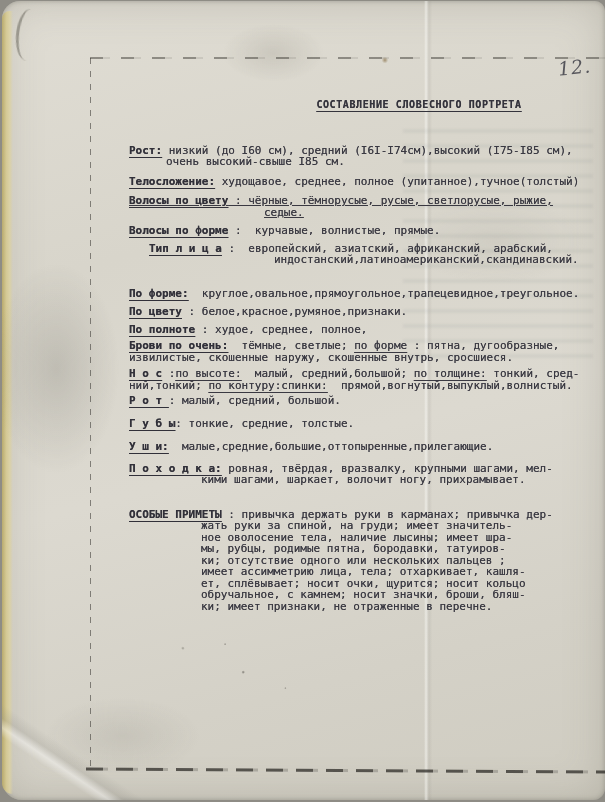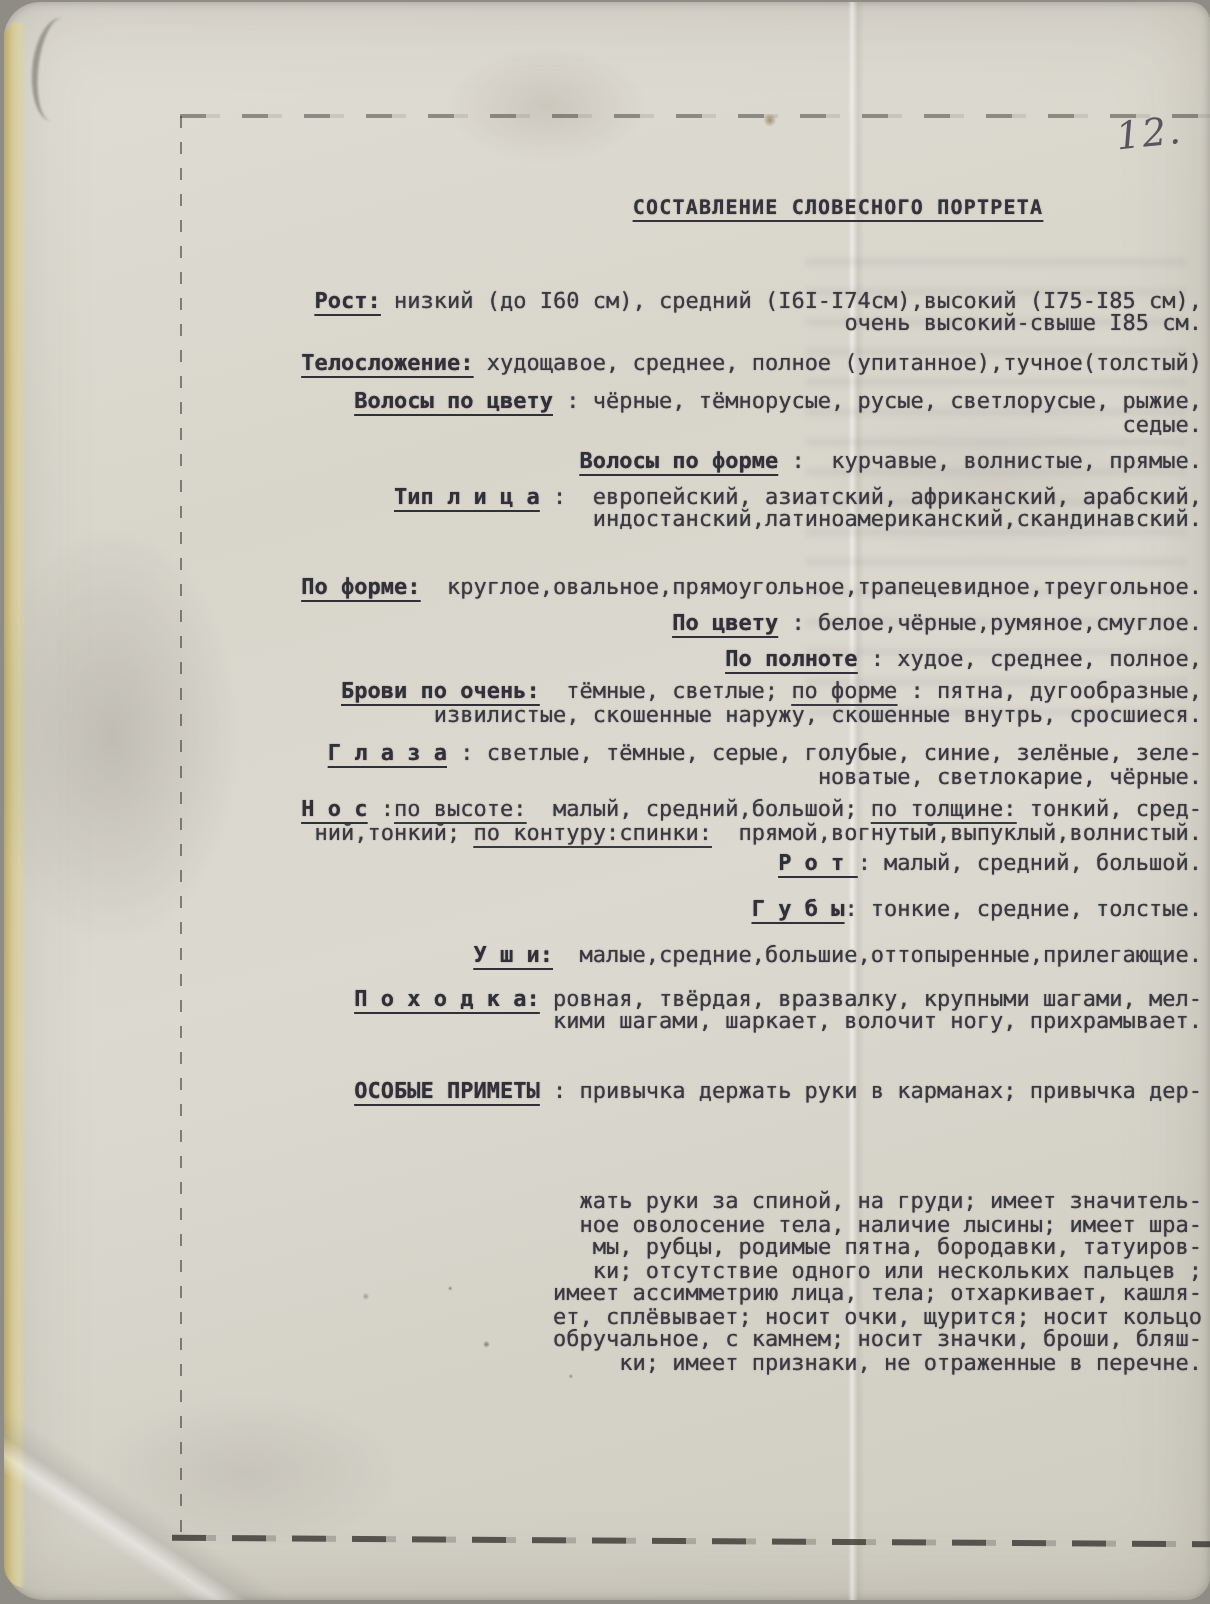--- a/index.html
+++ b/index.html
@@ -77,21 +77,21 @@
   }
   .title{
     white-space:nowrap;margin-left:108px;
     font-weight:bold;font-size:10px;letter-spacing:.6px;
     text-decoration:underline;text-underline-offset:3px;text-decoration-thickness:1px;
     color:#34333c;
     text-align:center;
   }
   #entries{margin-top:34px;}
   .entry{margin:0;}
-  .line{white-space:pre;text-align:right;}
+  .line{white-space:pre;}
   .u{
     text-decoration:underline;text-underline-offset:2.5px;text-decoration-thickness:1px;
   }
   .b{font-weight:bold;color:#313039;}
 </style>
 </head>
 <body>
 
 <div class="paper">
   <div class="edge-strip"></div>
@@ -109,68 +109,64 @@
   <div class="content">
     <div class="title">СОСТАВЛЕНИЕ СЛОВЕСНОГО ПОРТРЕТА</div>
     <div id="entries">
         <div class="entry" style="margin-top: 0px;">
           <div class="line"><span class="u b">Рост:</span><span> низкий (до I60 см), средний (I6I-I74см),высокий (I75-I85 см),</span></div>
           <div class="line" style="padding-left: 37px;"><span>очень высокий-свыше I85 см.</span></div>
         </div>
         <div class="entry" style="margin-top: 8px;">
           <div class="line"><span class="u b">Телосложение:</span><span> худощавое, среднее, полное (упитанное),тучное(толстый)</span></div>
         </div>
-        <div class="entry" style="margin-top: 8px;">
+        <div class="entry" style="margin-top: 8px; text-decoration: underline;">
           <div class="line"><span class="u b">Волосы по цвету</span><span> : чёрные, тёмнорусые, русые, светлорусые, рыжие,</span></div>
           <div class="line" style="padding-left: 135px;"><span>седые.</span></div>
         </div>
         <div class="entry" style="margin-top: 7px;">
           <div class="line"><span class="u b">Волосы по форме</span><span> :  курчавые, волнистые, прямые.</span></div>
         </div>
         <div class="entry" style="margin-top: 6px; margin-left: 20px;">
           <div class="line"><span class="u b">Тип л и ц а</span><span> :  европейский, азиатский, африканский, арабский,</span></div>
           <div class="line" style="padding-left: 125px;"><span>индостанский,латиноамериканский,скандинавский.</span></div>
         </div>
         <div class="entry" style="margin-top: 22px;">
           <div class="line"><span class="u b">По форме:</span><span>  круглое,овальное,прямоугольное,трапецевидное,треугольное.</span></div>
         </div>
         <div class="entry" style="margin-top: 7px;">
-          <div class="line"><span class="u b">По цвету</span><span> : белое,чёрные,румяное,смуглое.</span></div>
+          <div class="line"><span class="u b">По цвету</span><span> : белое,красное,румяное,признаки.</span></div>
         </div>
         <div class="entry" style="margin-top: 6px;">
           <div class="line"><span class="u b">По полноте</span><span> : худое, среднее, полное,</span></div>
         </div>
         <div class="entry" style="margin-top: 5px;">
           <div class="line"><span class="u b">Брови по очень:</span><span>  тёмные, светлые; </span><span class="u">по форме</span><span> : пятна, дугообразные,</span></div>
           <div class="line"><span>извилистые, скошенные наружу, скошенные внутрь, сросшиеся.</span></div>
-        </div>
-        <div class="entry" style="margin-top: 8px;">
-          <div class="line"><span class="u b">Г л а з а</span><span> : светлые, тёмные, серые, голубые, синие, зелёные, зеле-</span></div>
-          <div class="line" style="padding-left: 72px;"><span>новатые, светлокарие, чёрные.</span></div>
         </div>
         <div class="entry" style="margin-top: 5px;">
           <div class="line"><span class="u b">Н о с</span><span> :</span><span class="u">по высоте:</span><span>  малый, средний,большой; </span><span class="u">по толщине:</span><span> тонкий, сред-</span></div>
           <div class="line"><span>ний,тонкий; </span><span class="u">по контуру:спинки:</span><span>  прямой,вогнутый,выпуклый,волнистый.</span></div>
         </div>
         <div class="entry" style="margin-top: 4px;">
           <div class="line"><span class="u b">Р о т </span><span>: малый, средний, большой.</span></div>
         </div>
         <div class="entry" style="margin-top: 11px;">
           <div class="line"><span class="u b">Г у б ы</span><span>: тонкие, средние, толстые.</span></div>
         </div>
         <div class="entry" style="margin-top: 12px;">
           <div class="line"><span class="u b">У ш и:</span><span>  малые,средние,большие,оттопыренные,прилегающие.</span></div>
         </div>
         <div class="entry" style="margin-top: 10px;">
           <div class="line"><span class="u b">П о х о д к а:</span><span> ровная, твёрдая, вразвалку, крупными шагами, мел-</span></div>
           <div class="line" style="padding-left: 72px;"><span>кими шагами, шаркает, волочит ногу, прихрамывает.</span></div>
         </div>
         <div class="entry" style="margin-top: 23px;">
           <div class="line"><span class="u b">ОСОБЫЕ ПРИМЕТЫ</span><span> : привычка держать руки в карманах; привычка дер-</span></div>
-          <div class="line" style="padding-left: 72px; margin-top: 44px;"><span>жать руки за спиной, на груди; имеет значитель-</span></div>
+          <div class="line" style="padding-left: 72px;"><span>жать руки за спиной, на груди; имеет значитель-</span></div>
           <div class="line" style="padding-left: 72px;"><span>ное оволосение тела, наличие лысины; имеет шра-</span></div>
           <div class="line" style="padding-left: 72px;"><span>мы, рубцы, родимые пятна, бородавки, татуиров-</span></div>
           <div class="line" style="padding-left: 72px;"><span>ки; отсутствие одного или нескольких пальцев ;</span></div>
           <div class="line" style="padding-left: 72px;"><span>имеет ассимметрию лица, тела; отхаркивает, кашля-</span></div>
           <div class="line" style="padding-left: 72px;"><span>ет, сплёвывает; носит очки, щурится; носит кольцо</span></div>
           <div class="line" style="padding-left: 72px;"><span>обручальное, с камнем; носит значки, броши, бляш-</span></div>
           <div class="line" style="padding-left: 72px;"><span>ки; имеет признаки, не отраженные в перечне.</span></div>
         </div>
       </div>
   </div>

